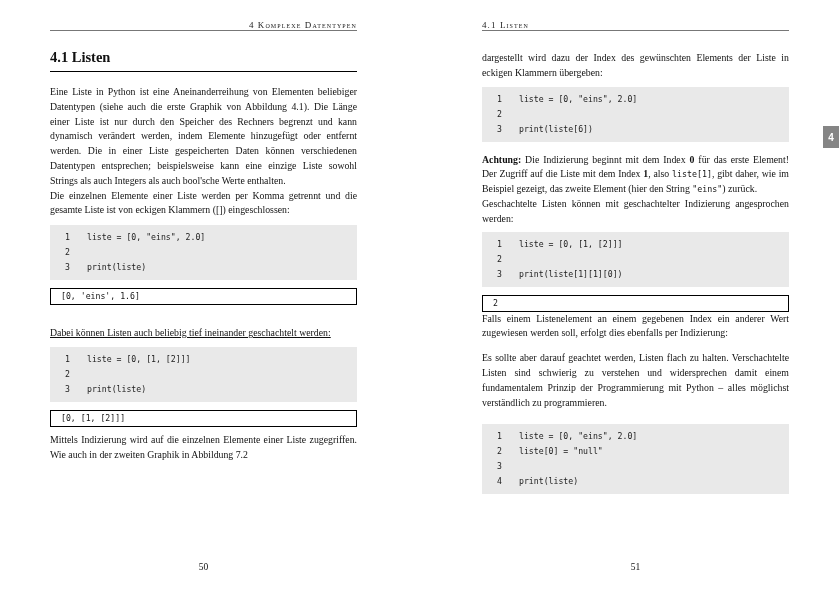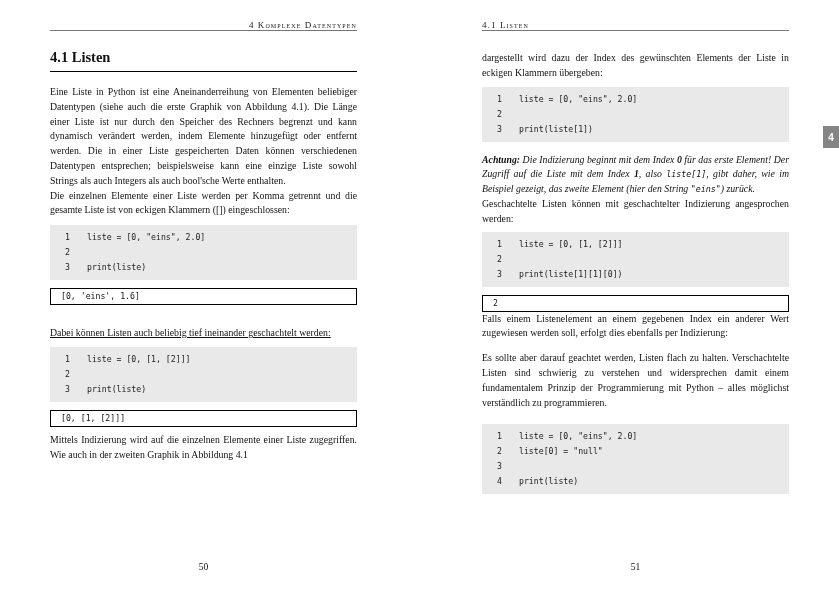--- a/index.html
+++ b/index.html
@@ -104,21 +104,21 @@
     display: flex;
     align-items: center;
     justify-content: center;
   }
 
   .mt5  { margin-top: 5px !important; }
   .mt6  { margin-top: 6px !important; }
   .mt7  { margin-top: 7px !important; }
   .mt8  { margin-top: 8px !important; }
   .mt10 { margin-top: 10px !important; }
-  .mt11 { margin-top: 11px !important; font-style: italic; }
+  .mt11 { margin-top: 11px !important; }
   .mt13 { margin-top: 13px !important; }
   .mt14 { margin-top: 14px !important; }
   .mt20 { margin-top: 20px !important; }
   .mt21 { margin-top: 21px !important; text-decoration: underline; }
 </style>
 </head>
 <body>
 
 <div class="spread">
 
@@ -166,21 +166,21 @@
           <span class="ln">3</span>
           <span class="cd">print(liste)</span>
         </div>
     </div>
 
     <div class="outputbox mt8">
       <span>[0, [1, [2]]]</span>
     </div>
 
 
-    <p class="body mt6">Mittels Indizierung wird auf die einzelnen Elemente einer Liste zugegriffen. Wie auch in der zweiten Graphik in Abbildung 4.1</p>
+    <p class="body mt6">Mittels Indizierung wird auf die einzelnen Elemente einer Liste zugegriffen. Wie auch in der zweiten Graphik in Abbildung 7.2</p>
 
     <div class="page-number">50</div>
   </div>
 
   <div class="page right">
     <div class="running-head">
       <span>4.1 Listen</span>
     </div>
 
     <p class="body mt20">dargestellt wird dazu der Index des gewünschten Elements der Liste in eckigen Klammern übergeben:</p>
@@ -189,21 +189,21 @@
       <div class="codeline">
           <span class="ln">1</span>
           <span class="cd">liste = [0, "eins", 2.0]</span>
         </div>
       <div class="codeline">
           <span class="ln">2</span>
           <span class="cd"></span>
         </div>
       <div class="codeline">
           <span class="ln">3</span>
-          <span class="cd">print(liste[1])</span>
+          <span class="cd">print(liste[6])</span>
         </div>
     </div>
 
 
     <p class="body mt11">
       <span class="bold">Achtung:</span><span> Die Indizierung beginnt mit dem Index </span><span class="bold">0</span><span> für das erste Element! Der Zugriff auf die Liste mit dem Index </span><span class="bold">1</span><span>, also </span><span class="inline-code">liste[1]</span><span>, gibt daher, wie im Beispiel gezeigt, das zweite Element (hier den String </span><span class="inline-code">"eins"</span><span>) zurück.</span>
     </p>
 
     <p class="body">Geschachtelte Listen können mit geschachtelter Indizierung angesprochen werden:</p>
 

